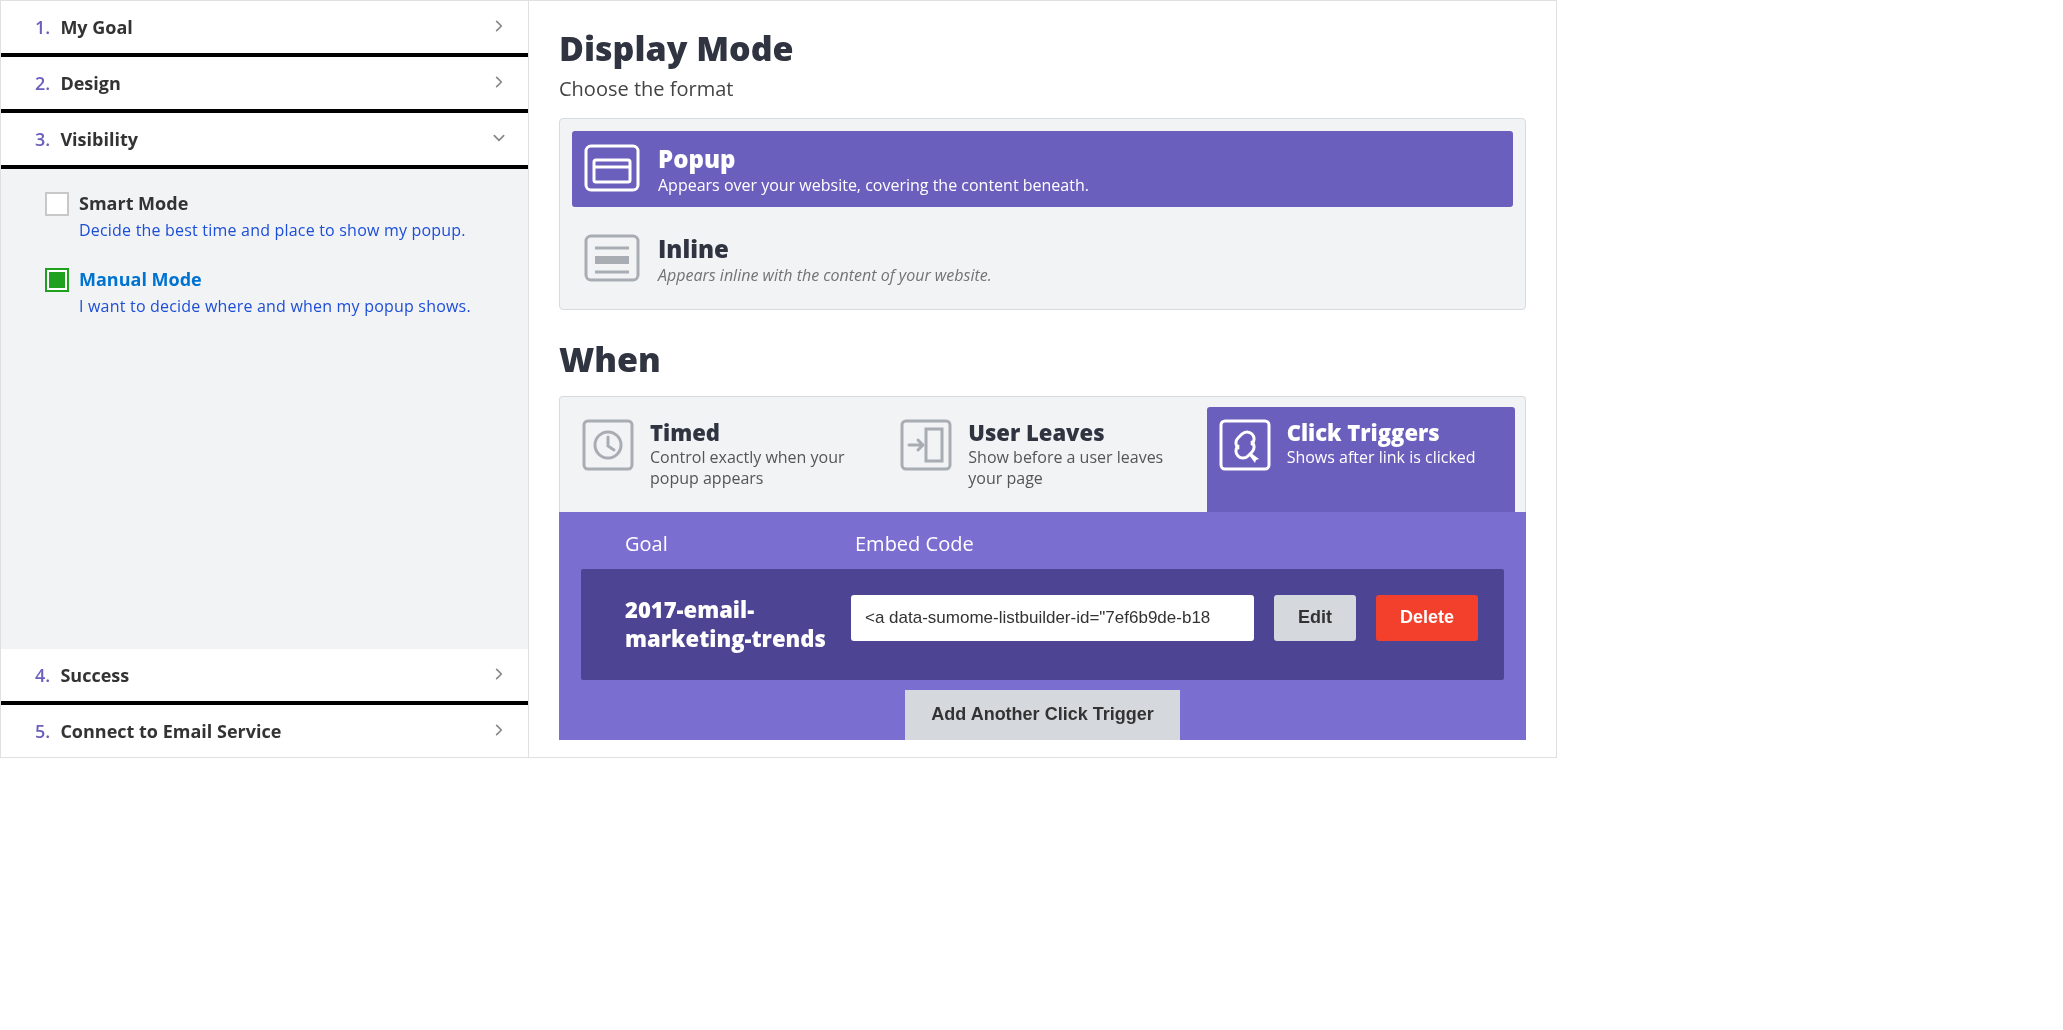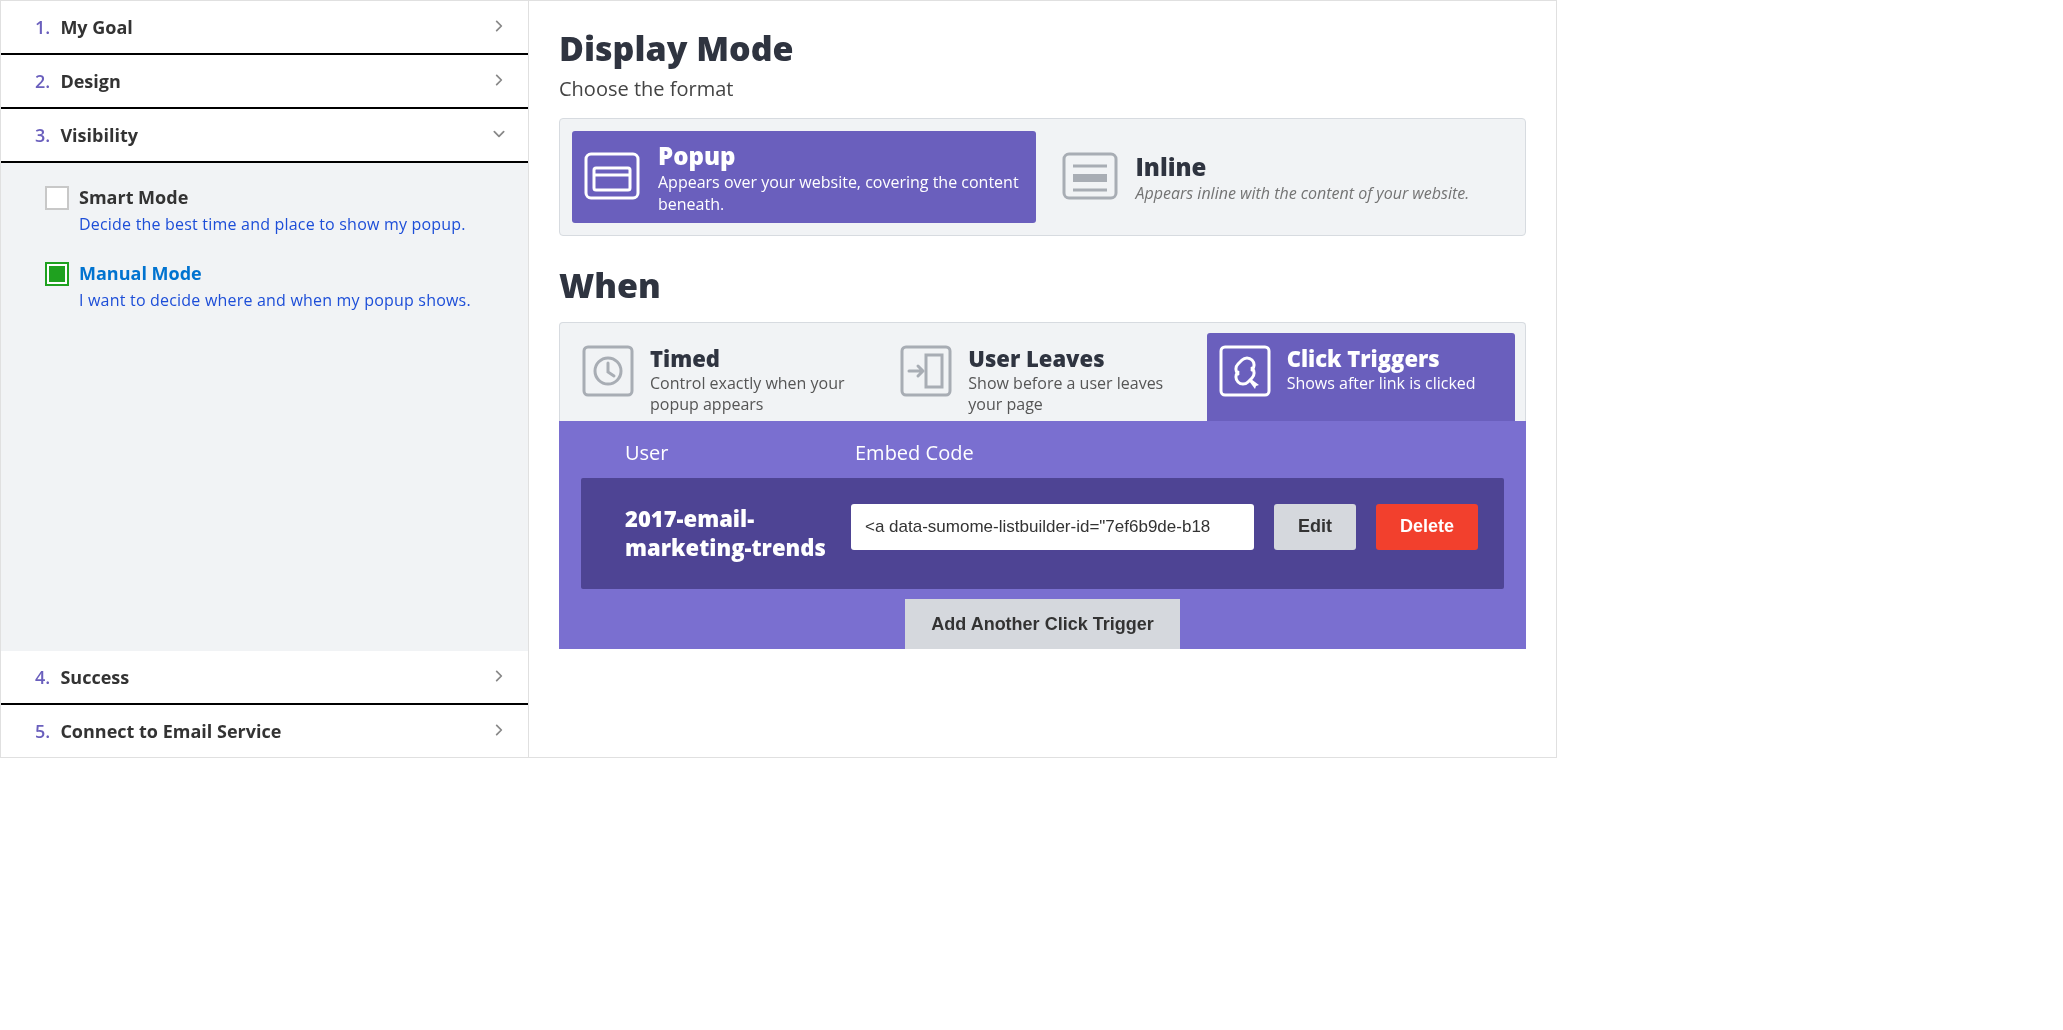--- a/index.html
+++ b/index.html
@@ -24,21 +24,21 @@
     border-right: 1px solid #e0e0e0;
     display: flex;
     flex-direction: column;
     background: #fff;
   }
   .nav-item {
     display: flex;
     align-items: center;
     justify-content: space-between;
     padding: 14px 22px 14px 34px;
-    border-bottom: 2px solid #000000;
+    border-bottom: 4px solid #000000;
     cursor: pointer;
     background: #fff;
   }
   .nav-item .num {
     color: #6a5fbd;
     font-weight: 600;
     font-size: 18px;
     margin-right: 6px;
   }
   .nav-item .label {
@@ -109,20 +109,21 @@
     margin-top: 4px;
   }
   .card-row {
     margin-top: 16px;
     background: #f1f3f5;
     border: 1px solid #d7dbe0;
     border-radius: 4px;
     padding: 12px;
     display: flex;
     gap: 14px;
+    flex-direction: column;
   }
   .mode-card {
     flex: 1;
     display: flex;
     align-items: center;
     gap: 16px;
     padding: 8px 14px 8px 10px;
     border-radius: 3px;
     cursor: pointer;
   }
@@ -152,21 +153,21 @@
     border-bottom: none;
     border-radius: 4px 4px 0 0;
     padding: 10px 10px 0 10px;
     display: flex;
     gap: 10px;
   }
   .tab {
     flex: 1;
     display: flex;
     gap: 14px;
-    padding: 10px 14px 6px 10px;
+    padding: 10px 14px 23px 10px;
     border-radius: 3px 3px 0 0;
     cursor: pointer;
     color: #444;
   }
   .tab .icon-box {
     width: 56px; height: 56px; flex-shrink: 0;
     display: flex; align-items: center; justify-content: center;
   }
   .tab .title { font-size: 22px; font-weight: 800; color: #2f3440; }
   .tab .desc { font-size: 16px; color: #555; line-height: 1.3; }
@@ -406,21 +407,21 @@
           </div>
           <div>
             <div class="title">Click Triggers</div>
             <div class="desc">Shows after link is clicked</div>
           </div>
         </div>
       </div>
 
       <div class="triggers-panel">
         <div class="thead">
-          <div class="c1">User</div>
+          <div class="c1">Goal</div>
           <div>Embed Code</div>
         </div>
         <div class="trigger-row">
           <div class="trigger-name">2017-email-marketing-trends</div>
           <input class="embed-input" type="text" value="&lt;a data-sumome-listbuilder-id=&quot;7ef6b9de-b18" style="">
           <button class="btn btn-edit">Edit</button>
           <button class="btn btn-delete">Delete</button>
         </div>
         <div class="add-row">
           <button class="btn-add">Add Another Click Trigger</button>

